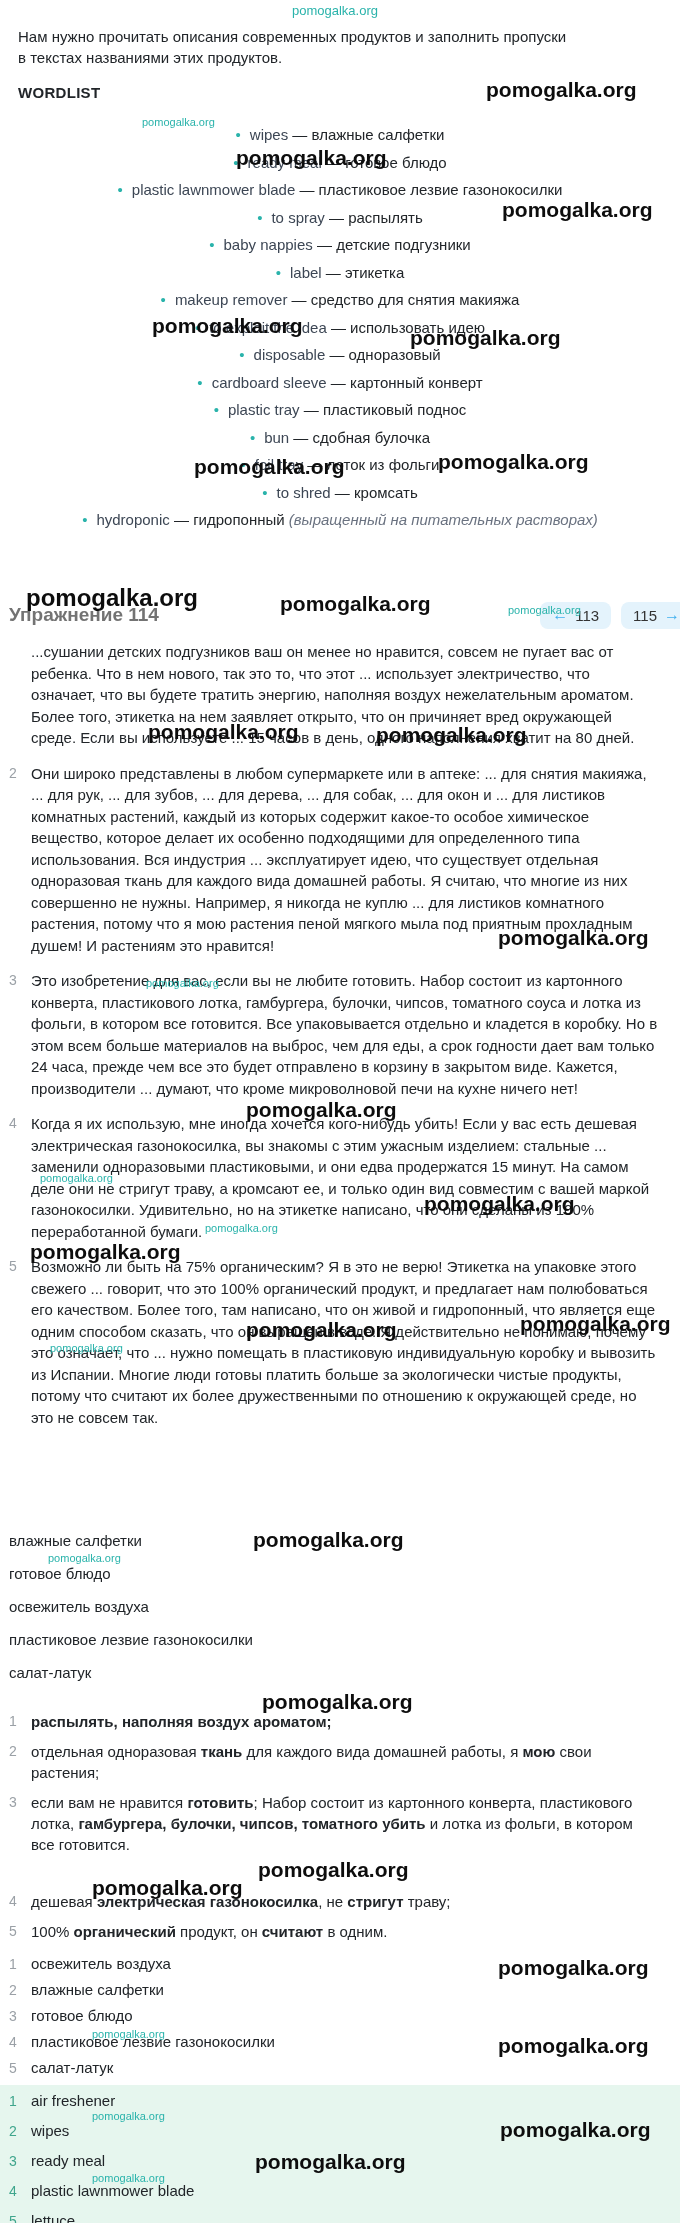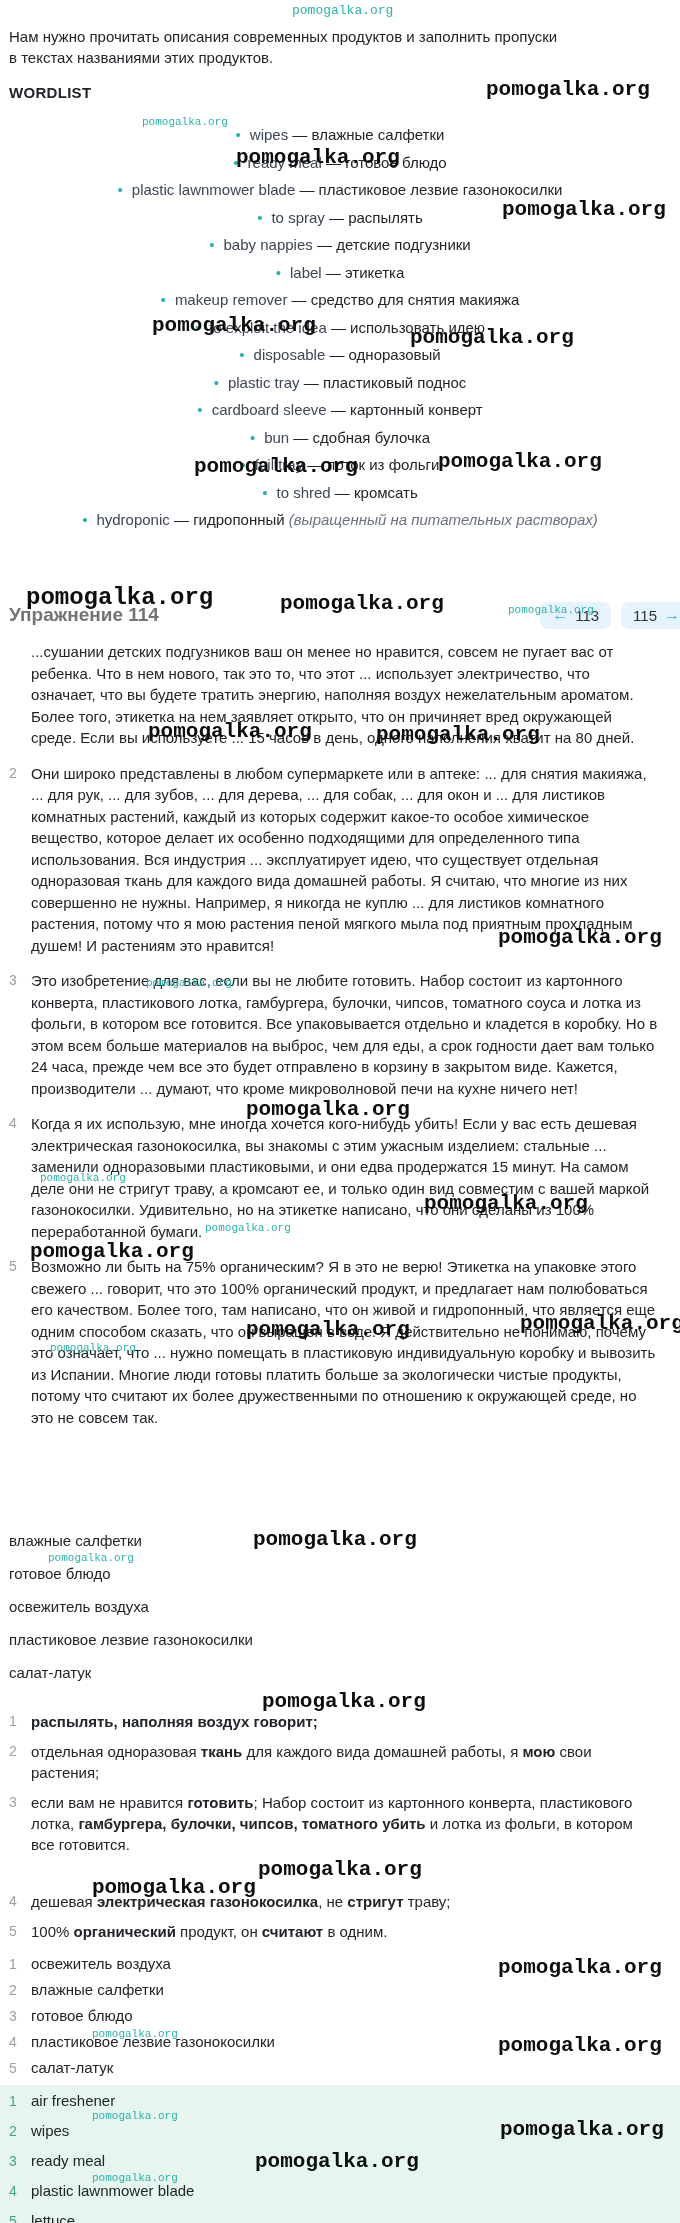--- a/index.html
+++ b/index.html
@@ -3,21 +3,21 @@
 <meta charset="utf-8">
 <style>
   * { box-sizing: border-box; }
   html, body { margin:0; padding:0; background:#fff; }
   body { font-family:"Liberation Sans", sans-serif; }
 
   .page { position:relative; width:680px; height:2223px; overflow:hidden;
           background:#fff; color:var(--text,#212529); font-size:15px; }
 
   
-  #sec-top { padding:0 9px; }
+  #sec-top { padding:0 18px; }
   .intro { margin:26px 0 0; line-height:21px; max-width:558px; }
   .wl-title { margin:16px 0 0; font-size:15px; font-weight:700; letter-spacing:.3px; }
   .wordlist { list-style:none; margin:20px 0 0; padding:0; }
   .wl-item { line-height:27.5px; white-space:nowrap;text-align:center; }
   .bullet { color:var(--teal,#2ab3ab); margin-right:9px; }
   .term  { color:#3c4654; }
   .trans { color:var(--text,#212529); }
   .wl-note { font-style:italic; color:#6a7280; }
 
   
@@ -53,21 +53,21 @@
   .ntext { flex:1; line-height:21px; }
   .ntext b { font-weight:700; }
 
   
   .ans-row { display:flex; height:26px; align-items:baseline; }
   .atext { flex:1; }
   #sec-green .ans-row { height:30px; }
   #sec-green .num { color:var(--green-num,#3fa58c); }
 
   
-  .wm { position:absolute; white-space:nowrap; z-index:5; font-family:Liberation Mono, monospace;text-align:right; }
+  .wm { position:absolute; white-space:nowrap; z-index:5; font-family:Liberation Sans, sans-serif;text-align:right; }
   .wm.big  { font-weight:700; font-size:21px; color:var(--wm-black,#0d0d0d); }
   .wm.teal { font-weight:400; font-size:11px; color:var(--teal,#2ab3ab); }
 </style>
 </head>
 <body>
 
 <div class="page">
 
   <div id="sec-top">
     <p class="intro">Нам нужно прочитать описания современных продуктов и заполнить пропуски в текстах названиями этих продуктов.</p>
@@ -75,22 +75,22 @@
     <ul class="wordlist" id="wordlist">
         <li class="wl-item"><span class="bullet">•</span><span class="term">wipes</span> — <span class="trans">влажные салфетки</span></li>
         <li class="wl-item"><span class="bullet">•</span><span class="term">ready meal</span> — <span class="trans">готовое блюдо</span></li>
         <li class="wl-item"><span class="bullet">•</span><span class="term">plastic lawnmower blade</span> — <span class="trans">пластиковое лезвие газонокосилки</span></li>
         <li class="wl-item"><span class="bullet">•</span><span class="term">to spray</span> — <span class="trans">распылять</span></li>
         <li class="wl-item"><span class="bullet">•</span><span class="term">baby nappies</span> — <span class="trans">детские подгузники</span></li>
         <li class="wl-item"><span class="bullet">•</span><span class="term">label</span> — <span class="trans">этикетка</span></li>
         <li class="wl-item"><span class="bullet">•</span><span class="term">makeup remover</span> — <span class="trans">средство для снятия макияжа</span></li>
         <li class="wl-item"><span class="bullet">•</span><span class="term">to exploit the idea</span> — <span class="trans">использовать идею</span></li>
         <li class="wl-item"><span class="bullet">•</span><span class="term">disposable</span> — <span class="trans">одноразовый</span></li>
+        <li class="wl-item"><span class="bullet">•</span><span class="term">cardboard sleeve</span> — <span class="trans">картонный конверт</span></li>
         <li class="wl-item"><span class="bullet">•</span><span class="term">plastic tray</span> — <span class="trans">пластиковый поднос</span></li>
-        <li class="wl-item"><span class="bullet">•</span><span class="term">cardboard sleeve</span> — <span class="trans">картонный конверт</span></li>
         <li class="wl-item"><span class="bullet">•</span><span class="term">bun</span> — <span class="trans">сдобная булочка</span></li>
         <li class="wl-item"><span class="bullet">•</span><span class="term">foil tray</span> — <span class="trans">лоток из фольги</span></li>
         <li class="wl-item"><span class="bullet">•</span><span class="term">to shred</span> — <span class="trans">кромсать</span></li>
         <li class="wl-item"><span class="bullet">•</span><span class="term">hydroponic</span> — <span class="trans">гидропонный</span><span class="wl-note"> (выращенный на питательных растворах)</span></li>
       </ul>
   </div>
 
   <div id="sec-main" class="sec">
     <div class="ex-header">
       <div class="ex-title">Упражнение 114</div>
@@ -133,21 +133,21 @@
       <div class="wb-item">влажные салфетки</div>
       <div class="wb-item">готовое блюдо</div>
       <div class="wb-item">освежитель воздуха</div>
       <div class="wb-item">пластиковое лезвие газонокосилки</div>
       <div class="wb-item">салат-латук</div>
     </div>
 
   <div id="sec-notes" class="sec">
       <div class="note-row">
         <span class="num">1</span>
-        <div class="ntext"><b>распылять, наполняя воздух говорит;</b></div>
+        <div class="ntext"><b>распылять, наполняя воздух ароматом;</b></div>
       </div>
       <div class="note-row">
         <span class="num">2</span>
         <div class="ntext"><span>отдельная одноразовая </span><b>ткань</b><span> для каждого вида домашней работы, я </span><b>мою</b><span> свои растения;</span></div>
       </div>
       <div class="note-row">
         <span class="num">3</span>
         <div class="ntext"><span>если вам не нравится </span><b>готовить</b><span>; Набор состоит из картонного конверта, пластикового лотка, </span><b>гамбургера, булочки, чипсов, томатного убить</b><span> и лотка из фольги, в котором все готовится.</span></div>
       </div>
       <div class="note-row gap">

